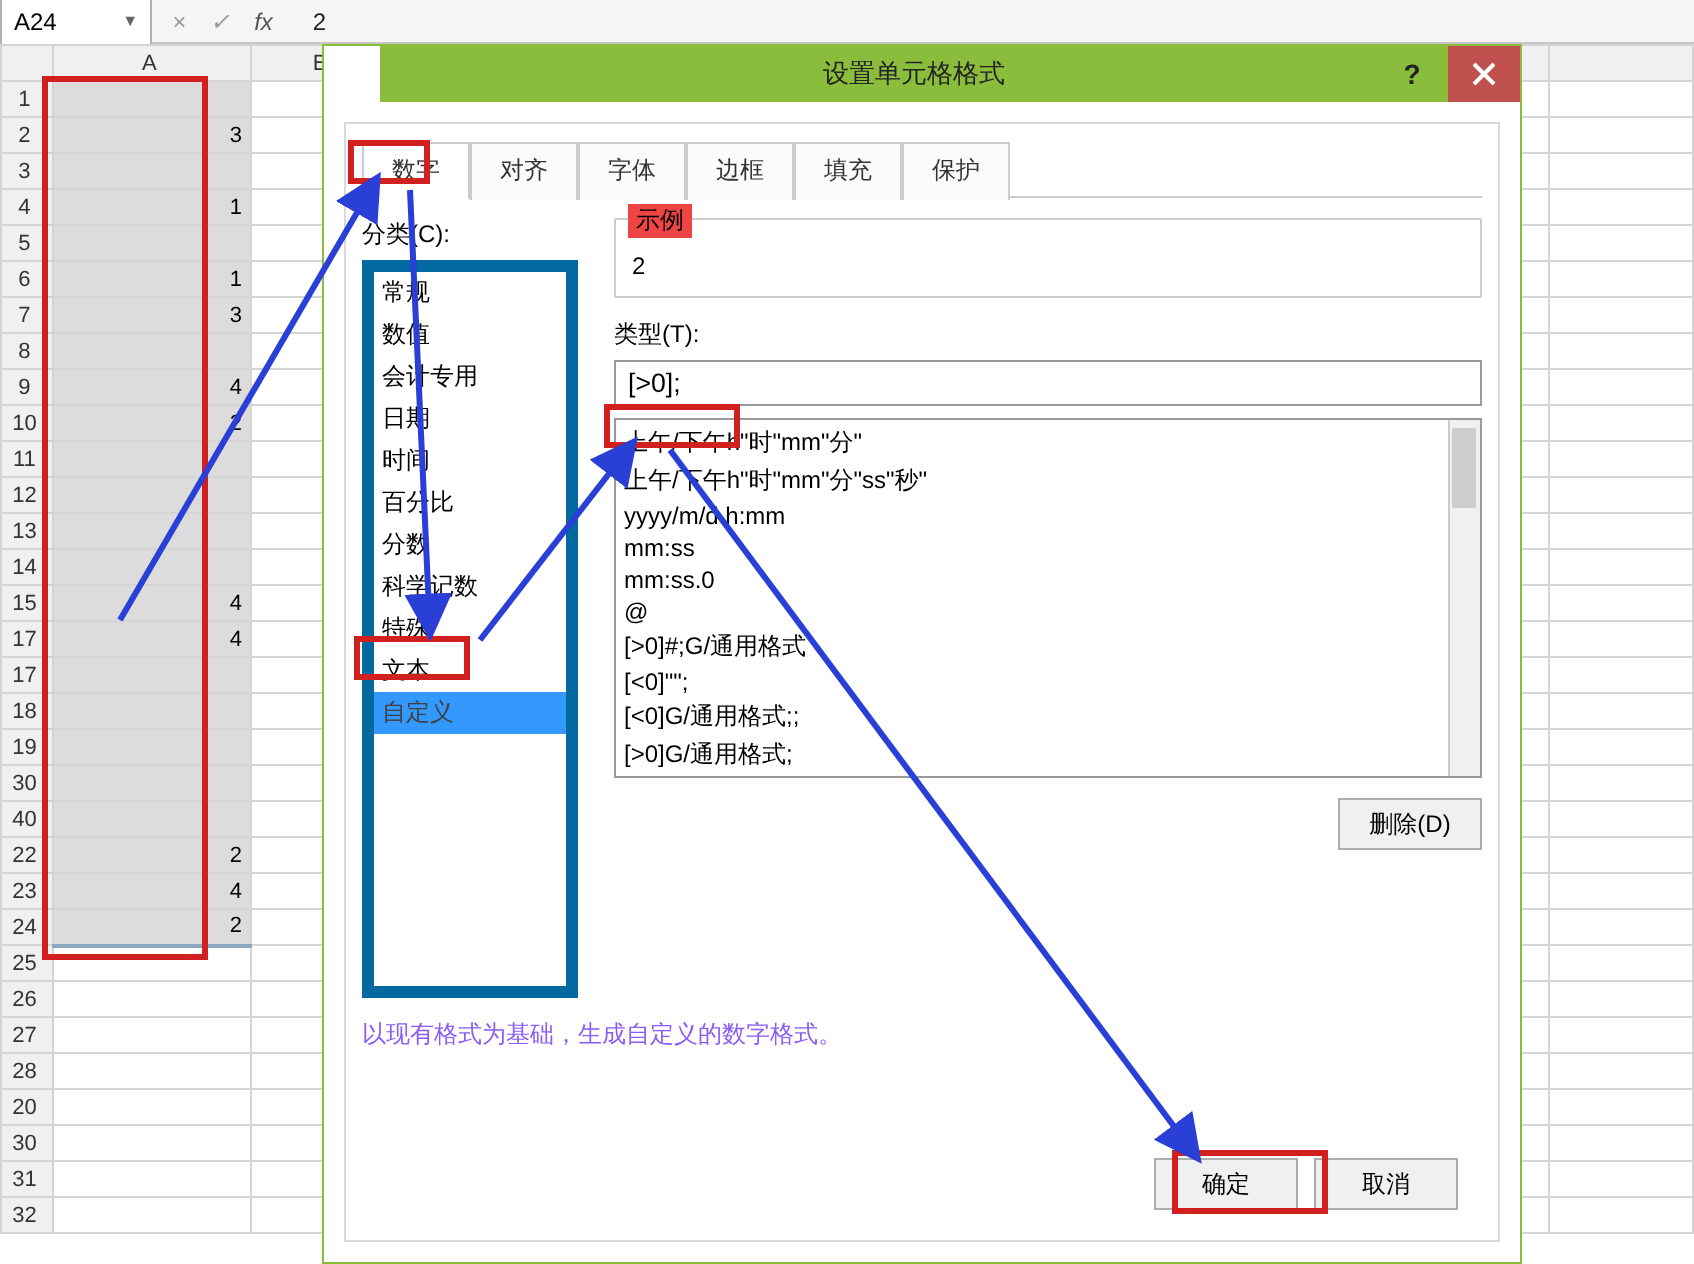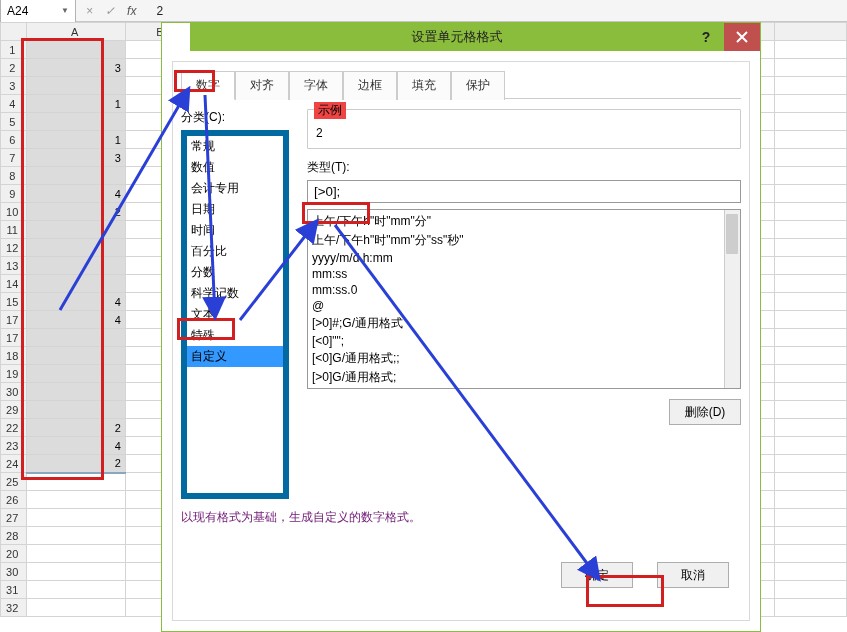--- a/index.html
+++ b/index.html
@@ -36,34 +36,34 @@
   .tabs { display:flex; gap:0; }
   .tab { padding:5px 14px; border:1px solid #ccc; border-bottom:none; background:#fbfbfb; color:#333; position:relative; top:1px; }
   .tab.active { background:#fff; border-bottom:1px solid #fff; z-index:2; }
   .tabline { border-bottom:1px solid #ccc; margin-top:-1px; }
 
   .bodyrow { display:flex; margin-top:10px; gap:18px; height:390px; }
   .catcol { width:108px; display:flex; flex-direction:column; }
   .label { margin-bottom:4px; }
   .catlist { flex:1; border:6px solid #0369a1; background:#fff; overflow:hidden; }
   .catlist div { padding:2px 4px; }
-  .catlist .sel { background:#3399ff; color:#000000; }
+  .catlist .sel { background:#3399ff; color:#404040; }
 
   .rightcol { flex:1; display:flex; flex-direction:column; }
   .examplebox { border:1px solid #ccc; border-radius:1px; padding:8px; margin-bottom:10px; position:relative; }
   .examplebox .leg { position:absolute; top:-8px; left:6px; background:#ef4444; padding:0 4px;text-align:right; }
   .typeinput { border:1px solid #999; padding:3px 6px; width:100%; background:#fff; }
   .typelist { margin-top:6px; border:1px solid #999; height:180px; overflow:auto; padding:2px 4px; background:#fff; position:relative; }
   .typelist div { padding:1px 0; }
   .scrolltrack { position:absolute; right:0; top:0; bottom:0; width:16px; background:#f0f0f0; border-left:1px solid #ccc; }
   .scrollthumb { position:absolute; right:2px; width:12px; height:40px; top:4px; background:#cdcdcd; border-radius:1px; }
 
   .delbtn-row { display:flex; justify-content:flex-end; margin-top:10px; }
-  .note { margin-top:10px; color:#701a75; }
-  .dlgbtns { position:absolute; bottom:32px; right:20px; display:flex; gap:24px; }
+  .note { margin-top:10px; color:#8b5cf6; }
+  .dlgbtns { position:absolute; bottom:15px; right:20px; display:flex; gap:8px; }
   .btn { width:72px; height:26px; border:1px solid #adadad; background:#f0f0f0; display:flex; align-items:center; justify-content:center; }
 
   
   .redbox { position:absolute; border:3px solid #d21f1f; pointer-events:none; z-index:50; }
 
   
   svg.overlay { position:absolute; top:0; left:0; width:847px; height:632px; pointer-events:none; z-index:60; }
 </style>
 </head>
 <body>
@@ -388,21 +388,21 @@
           <td></td>
           <td></td>
           <td></td>
           <td></td>
           <td></td>
           <td></td>
           <td></td>
           <td></td>
         </tr>
         <tr>
-          <th class="rowh">29</th>
+          <th class="rowh">40</th>
           <td class="colA"></td>
           <td></td>
           <td></td>
           <td></td>
           <td></td>
           <td></td>
           <td></td>
           <td></td>
           <td></td>
           <td></td>
@@ -596,22 +596,22 @@
         <div class="label">分类(C):</div>
         <div class="catlist" id="catlist">
             <div>常规</div>
             <div>数值</div>
             <div>会计专用</div>
             <div>日期</div>
             <div>时间</div>
             <div>百分比</div>
             <div>分数</div>
             <div>科学记数</div>
+            <div>特殊</div>
             <div>文本</div>
-            <div>特殊</div>
             <div class="sel">自定义</div>
           </div>
       </div>
       <div class="rightcol">
         <div class="examplebox">
           <span class="leg">示例</span>
           <div style="margin-top:8px">2</div>
         </div>
         <div class="label">类型(T):</div>
         <input class="typeinput" value="[&gt;0];" style="">

